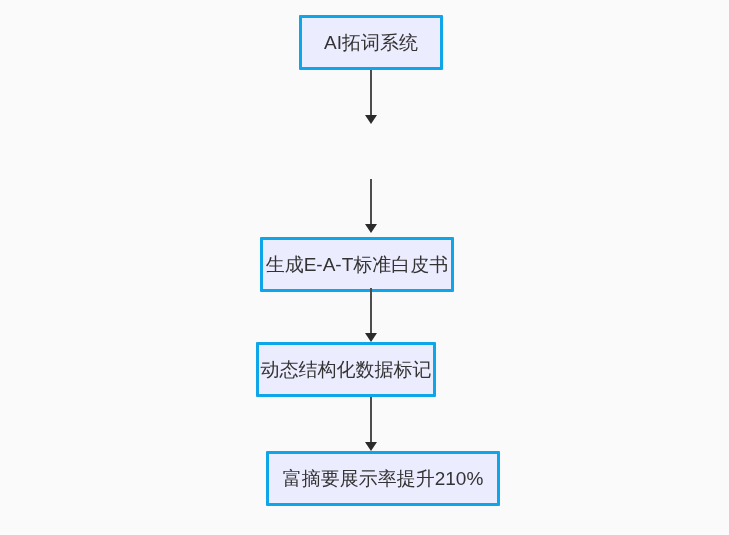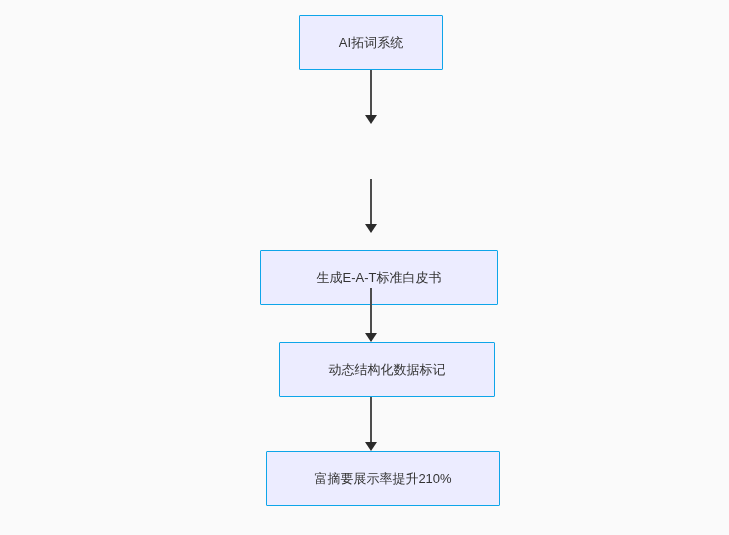--- a/index.html
+++ b/index.html
@@ -13,33 +13,33 @@
     width: 729px;
     height: 535px;
     background: #fafafa;
     overflow: hidden;
   }
   .node {
     position: absolute;
     box-sizing: border-box;
     height: 55px;
     background: #ECECFF;
-    border: 1px solid #0ea5e9;
+    border: 3px solid #0ea5e9;
     border-radius: 1px;
     display: flex;
     align-items: center;
     justify-content: center;
     color: #333333;
-    font-size: 13px;
+    font-size: 19px;
     white-space: nowrap;
   }
   .n1 { left: 299px; top: 15px;  width: 144px; }
   .n2 { left: 275px; top: 124px; width: 192px; }
-  .n3 { left: 260px; top: 250px; width: 238px; }
-  .n4 { left: 279px; top: 342px; width: 216px; }
+  .n3 { left: 260px; top: 237px; width: 194px; }
+  .n4 { left: 256px; top: 342px; width: 180px; }
   .n5 { left: 266px; top: 451px; width: 234px; }
 
   .edge {
     position: absolute;
     left: 365px;           
     width: 12px;
     height: 54px;
     display: flex;
     flex-direction: column;
     align-items: center;

